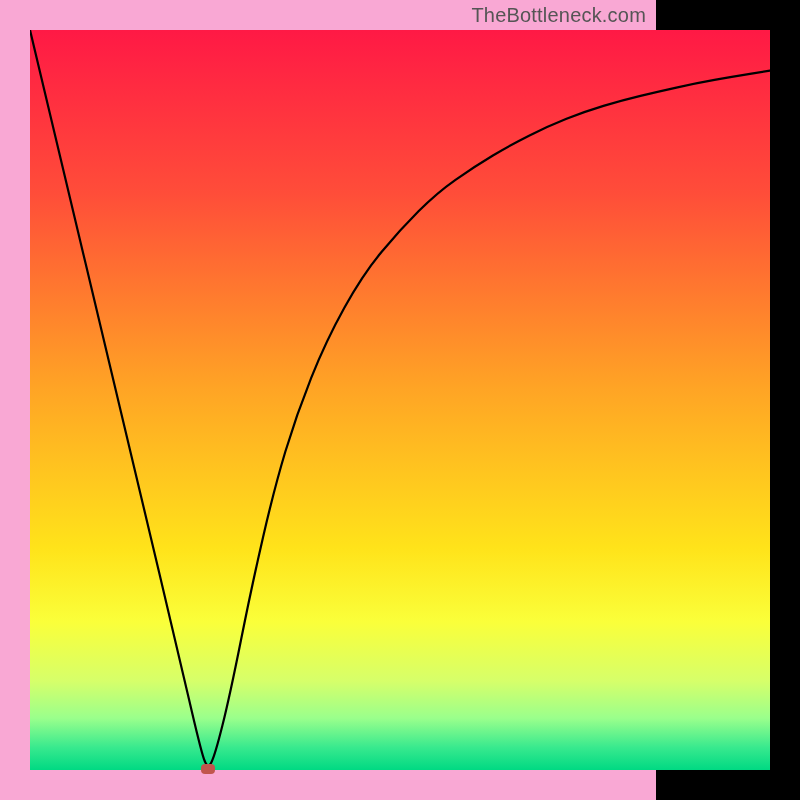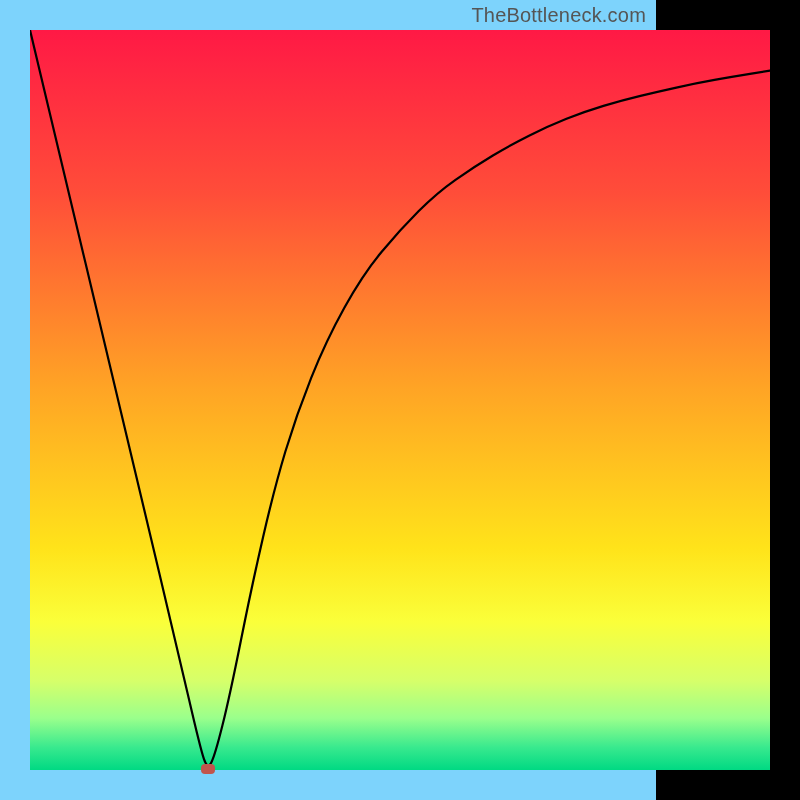--- a/index.html
+++ b/index.html
@@ -8,21 +8,21 @@
     background: #000;
     width: 800px;
     height: 800px;
     overflow: hidden;
     font-family: Arial, Helvetica, sans-serif;
   }
   .frame {
     position: relative;
     width: 656px;
     height: 800px;
-    background: #7dd3fc;
+    background: #f9a8d4;
   }
   .watermark {
     position: absolute;
     top: 4px;
     right: 10px;
     color: #555;
     font-size: 20px;
     font-weight: 500;
     z-index: 5;
     letter-spacing: 0.2px;

